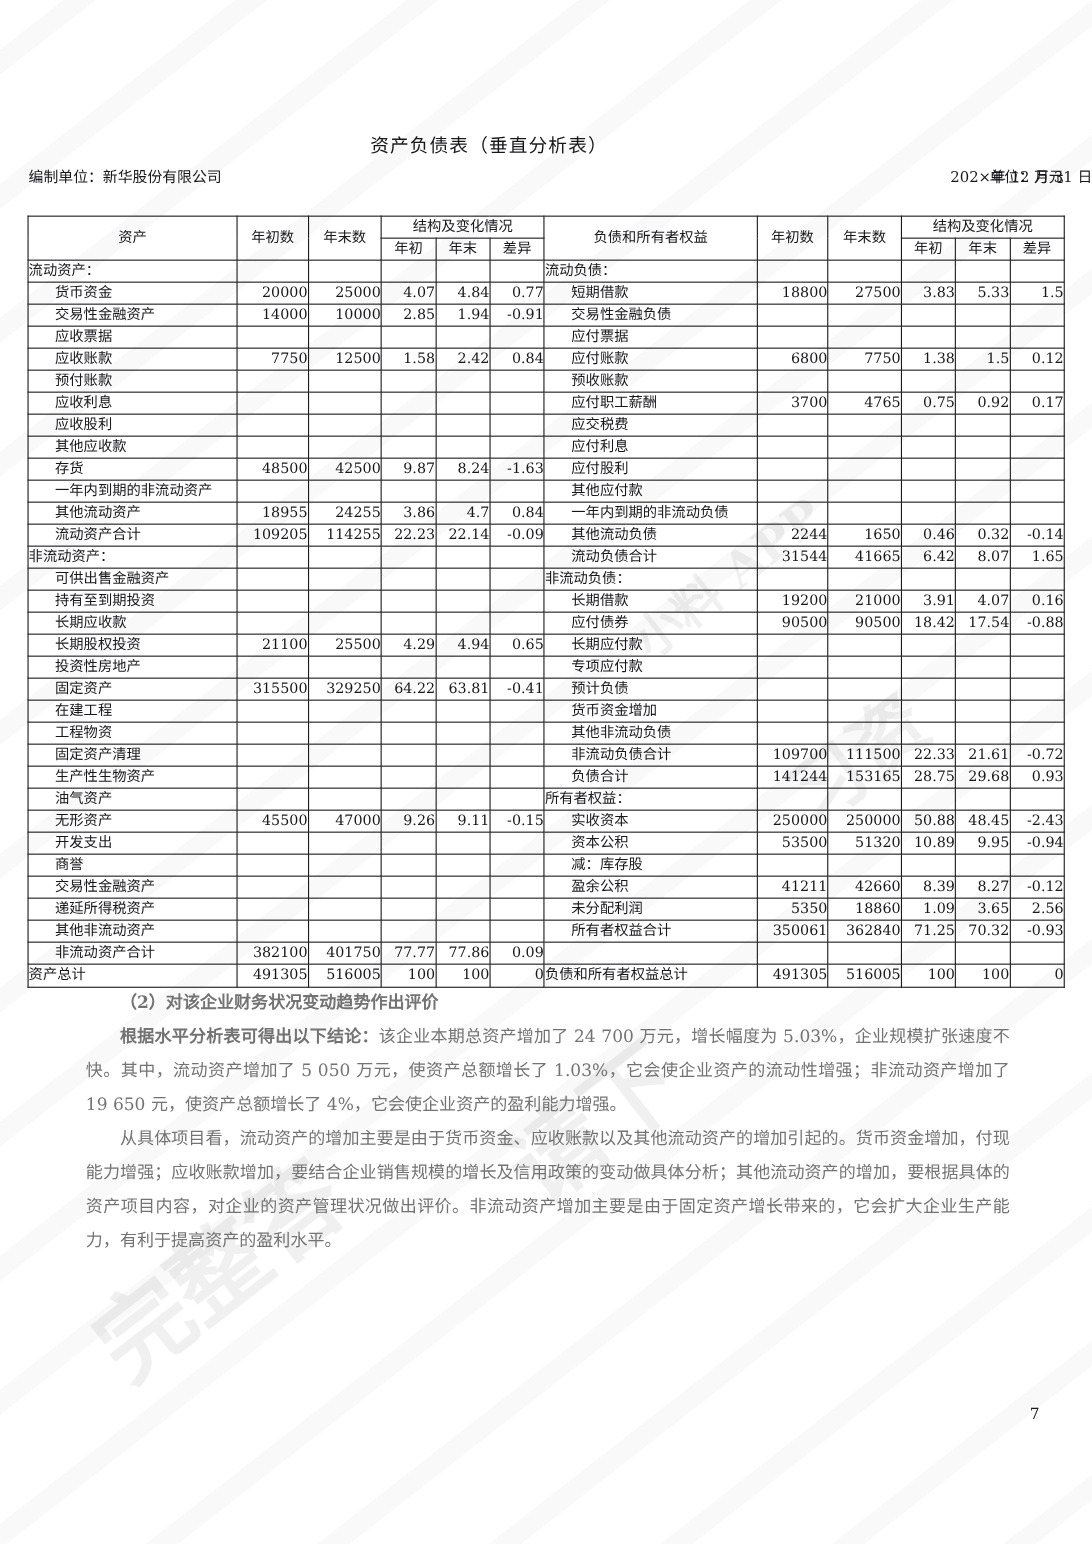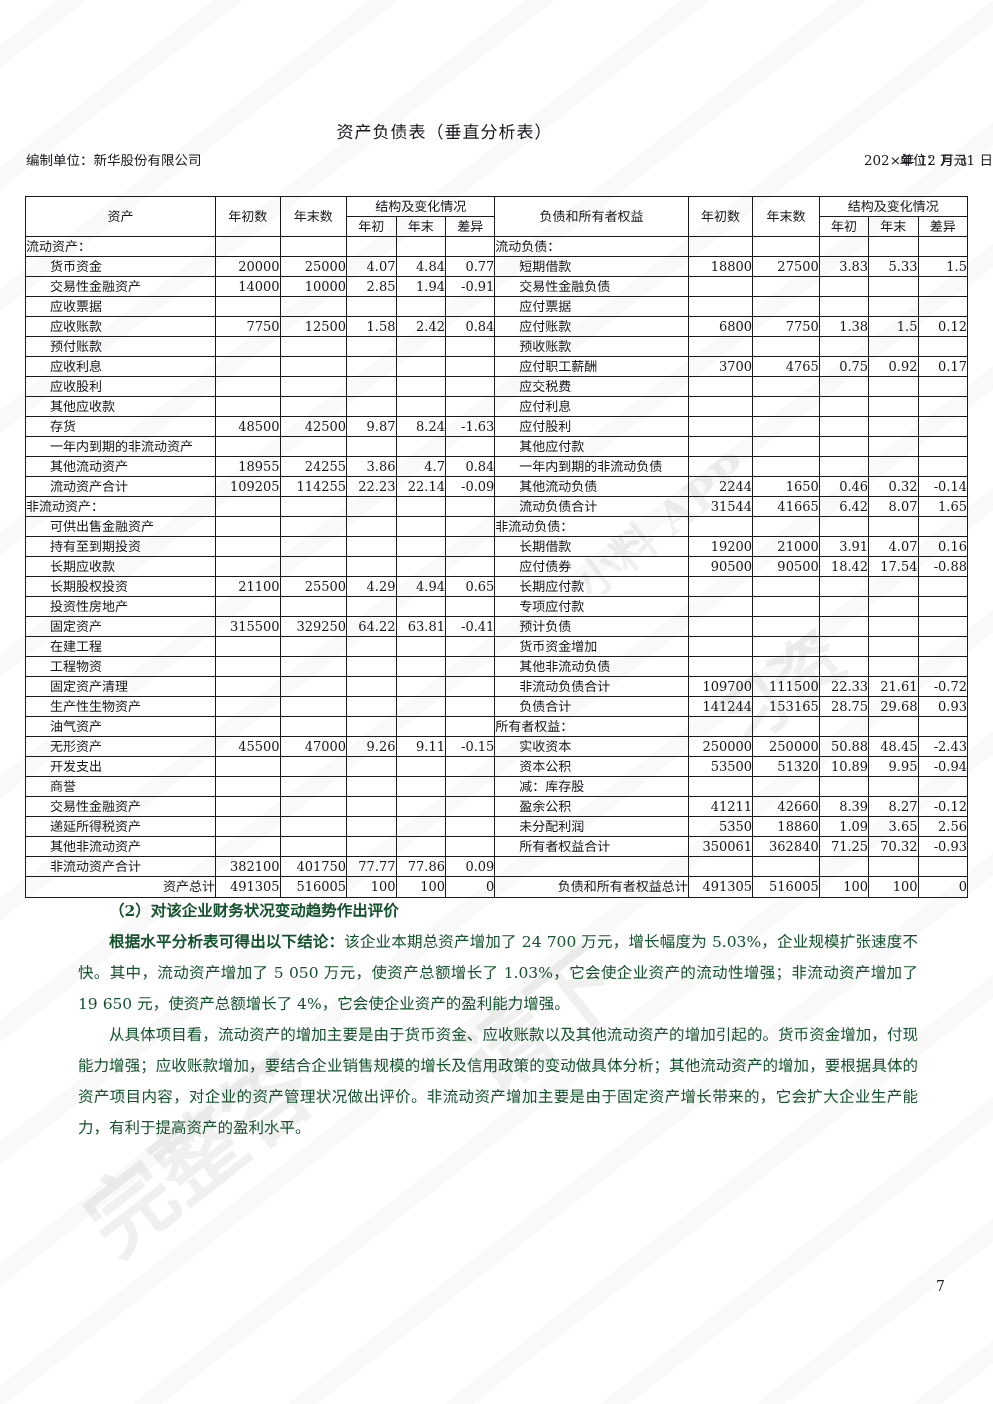--- a/index.html
+++ b/index.html
@@ -103,35 +103,35 @@
   .num{
     text-align:right;
     padding-right:7px;
     font-size:13px;
   }
   .total-row td{
     border-top:1px solid #1a1a1a;
     border-bottom:1px solid #1a1a1a;
     height:20px;line-height:20px;
   }
-  .total-row .lbl{text-align:right;padding-left:0;}
+  .total-row .lbl{text-align:left;padding-left:0;}
 
   
   col.c-item{width:177px;}
   col.c-n1{width:60px;}
   col.c-n2{width:62px;}
   col.c-p{width:46px;}
   col.c-item2{width:180px;}
 
   
   .prose{
     position:absolute;left:78px;top:895px;width:840px;
     font-size:15.5px;
     line-height:31px;
-    color:#14532d;
+    color:#737373;
   }
   .prose p{margin:0;text-align:justify;text-justify:inter-ideograph;}
   .p-head{ text-indent:2em; font-weight:bold; }
   .p-ind{ text-indent:2em; }
   .b{font-weight:bold;}
 
   .page-num{
     position:absolute;right:48px;top:1278px;
     font-size:14px;
     color:#1a1a22;

